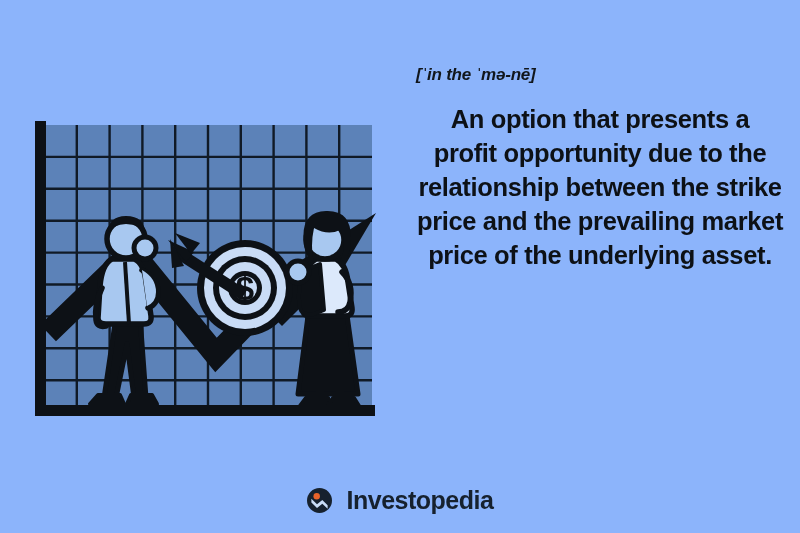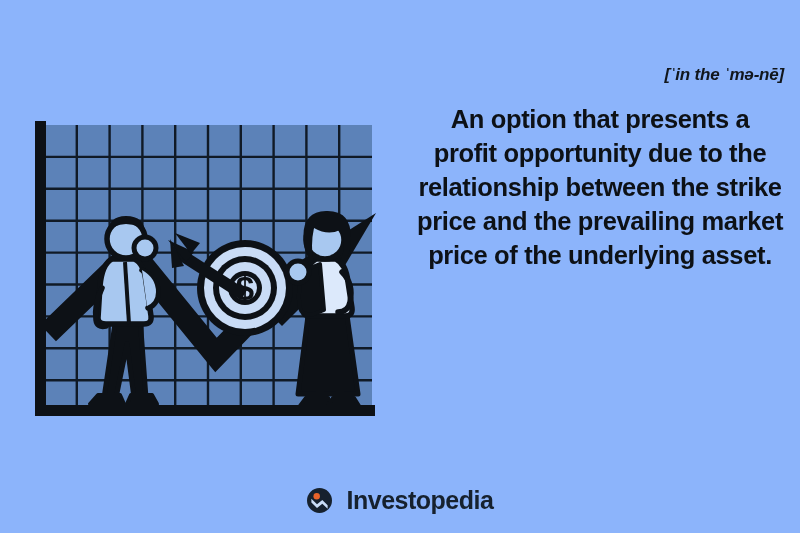--- a/index.html
+++ b/index.html
@@ -52,21 +52,20 @@
     white-space: pre-line;
   }
   .pronunciation {
     margin: 8px 0 16px 0;
     font-size: 17px;
     line-height: 22px;
     font-style: italic;
     font-weight: bold;
     color: #11161c;
     letter-spacing: -0.2px;
-    text-align: right;
   }
   .definition {
     margin: 11px 0 0 0;
     font-size: 25.5px;
     line-height: 34px;
     font-weight: bold;
     color: #0d1116;
     letter-spacing: -0.35px;
     text-align: center;
   }

